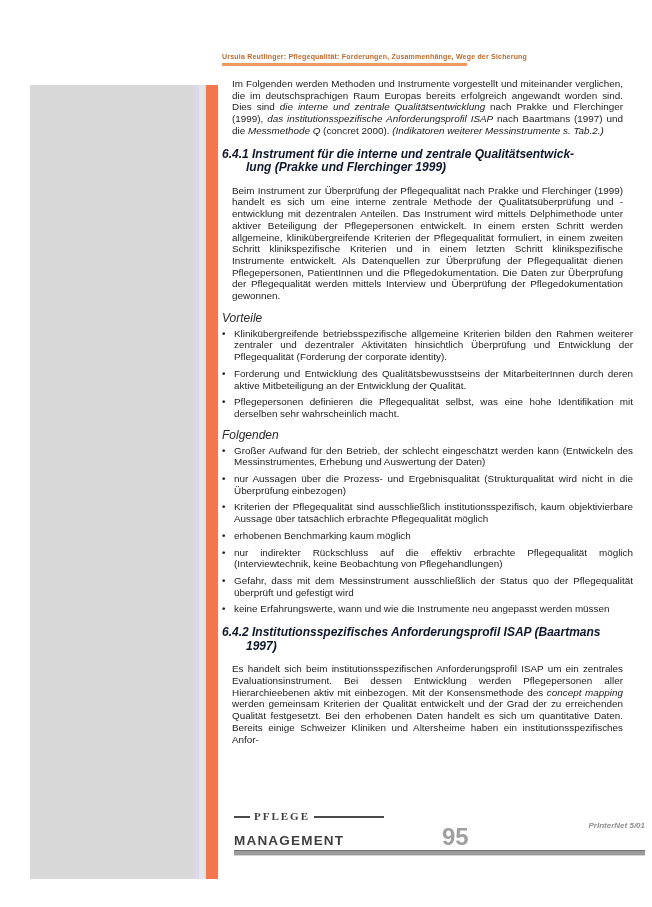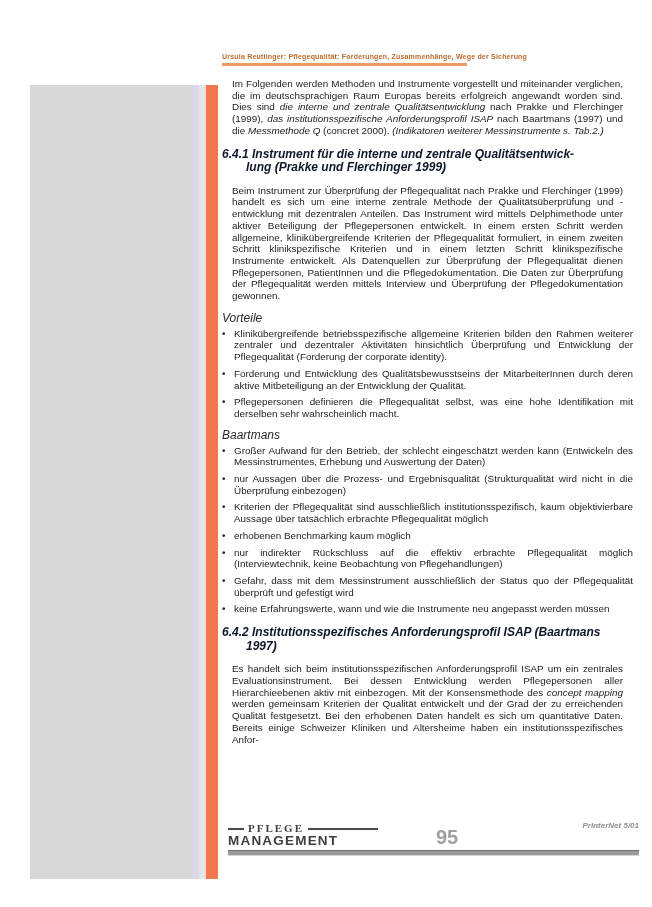--- a/index.html
+++ b/index.html
@@ -44,35 +44,35 @@
 
   ul.plist{list-style:none;margin:0;padding:0;}
   ul.plist li{
     display:flex;gap:6px;margin:0 0 5px 0;
     font-size:9.9px;line-height:11.7px;text-align:justify;
   }
   ul.plist li .marker{flex:0 0 6px;font-weight:bold;line-height:11.7px;}
   ul.plist li .btext{flex:1;}
 
   
-  .footer{position:absolute;left:228px;top:819px;width:411px;}
+  .footer{position:absolute;left:234px;top:819px;width:411px;}
   .footer-row{display:flex;align-items:flex-end;height:28px;}
   .logo{width:150px;color:#3f3f3f;}
   .logo-top{display:flex;align-items:center;}
   .logo-top::before{content:"";flex:0 0 16px;border-top:2px solid #4a4a4a;margin-right:4px;}
   .logo-top::after{content:"";flex:1;border-top:2px solid #4a4a4a;margin-left:4px;}
   .logo-pflege{
     font-family:"Liberation Serif", serif;font-weight:bold;font-size:11px;
     letter-spacing:2px;line-height:11px;
   }
   .logo-management{
-    font-weight:bold;font-size:13.5px;letter-spacing:1.2px;line-height:13px;margin-top:0px;
+    font-weight:bold;font-size:13.5px;letter-spacing:1.2px;line-height:13px;margin-top:12px;
   }
   .page-number{
-    font-size:20px;font-weight:bold;color:#a0a0a0;margin-left:58px;line-height:20px;margin-top:44px;
+    font-size:24px;font-weight:bold;color:#a0a0a0;margin-left:58px;line-height:20px;margin-top:44px;
   }
   .journal-ref{
     margin-left:auto;font-size:8px;font-weight:bold;font-style:italic;color:#8f8f8f;
     line-height:10px;margin-bottom:16px;
   }
   .footer-rule{
     margin-top:3px;height:4px;background:#9b9b9b;
     border-top:1px solid #6f6f6f;border-bottom:1px solid #d5d5d5;
   }
 </style>
@@ -107,21 +107,21 @@
       <li>
           <span class="marker">•</span>
           <span class="btext">Forderung und Entwicklung des Qualitätsbewusstseins der MitarbeiterInnen durch deren aktive Mitbeteiligung an der Entwicklung der Qualität.</span>
         </li>
       <li>
           <span class="marker">•</span>
           <span class="btext">Pflegepersonen definieren die Pflegequalität selbst, was eine hohe Identifikation mit derselben sehr wahrscheinlich macht.</span>
         </li>
     </ul>
 
-    <h3 class="subhead">Baartmans</h3>
+    <h3 class="subhead">Folgenden</h3>
     <ul class="plist">
       <li>
           <span class="marker">•</span>
           <span class="btext">Großer Aufwand für den Betrieb, der schlecht eingeschätzt werden kann (Entwickeln des Messinstrumentes, Erhebung und Auswertung der Daten)</span>
         </li>
       <li>
           <span class="marker">•</span>
           <span class="btext">nur Aussagen über die Prozess- und Ergebnisqualität (Strukturqualität wird nicht in die Überprüfung einbezogen)</span>
         </li>
       <li>

